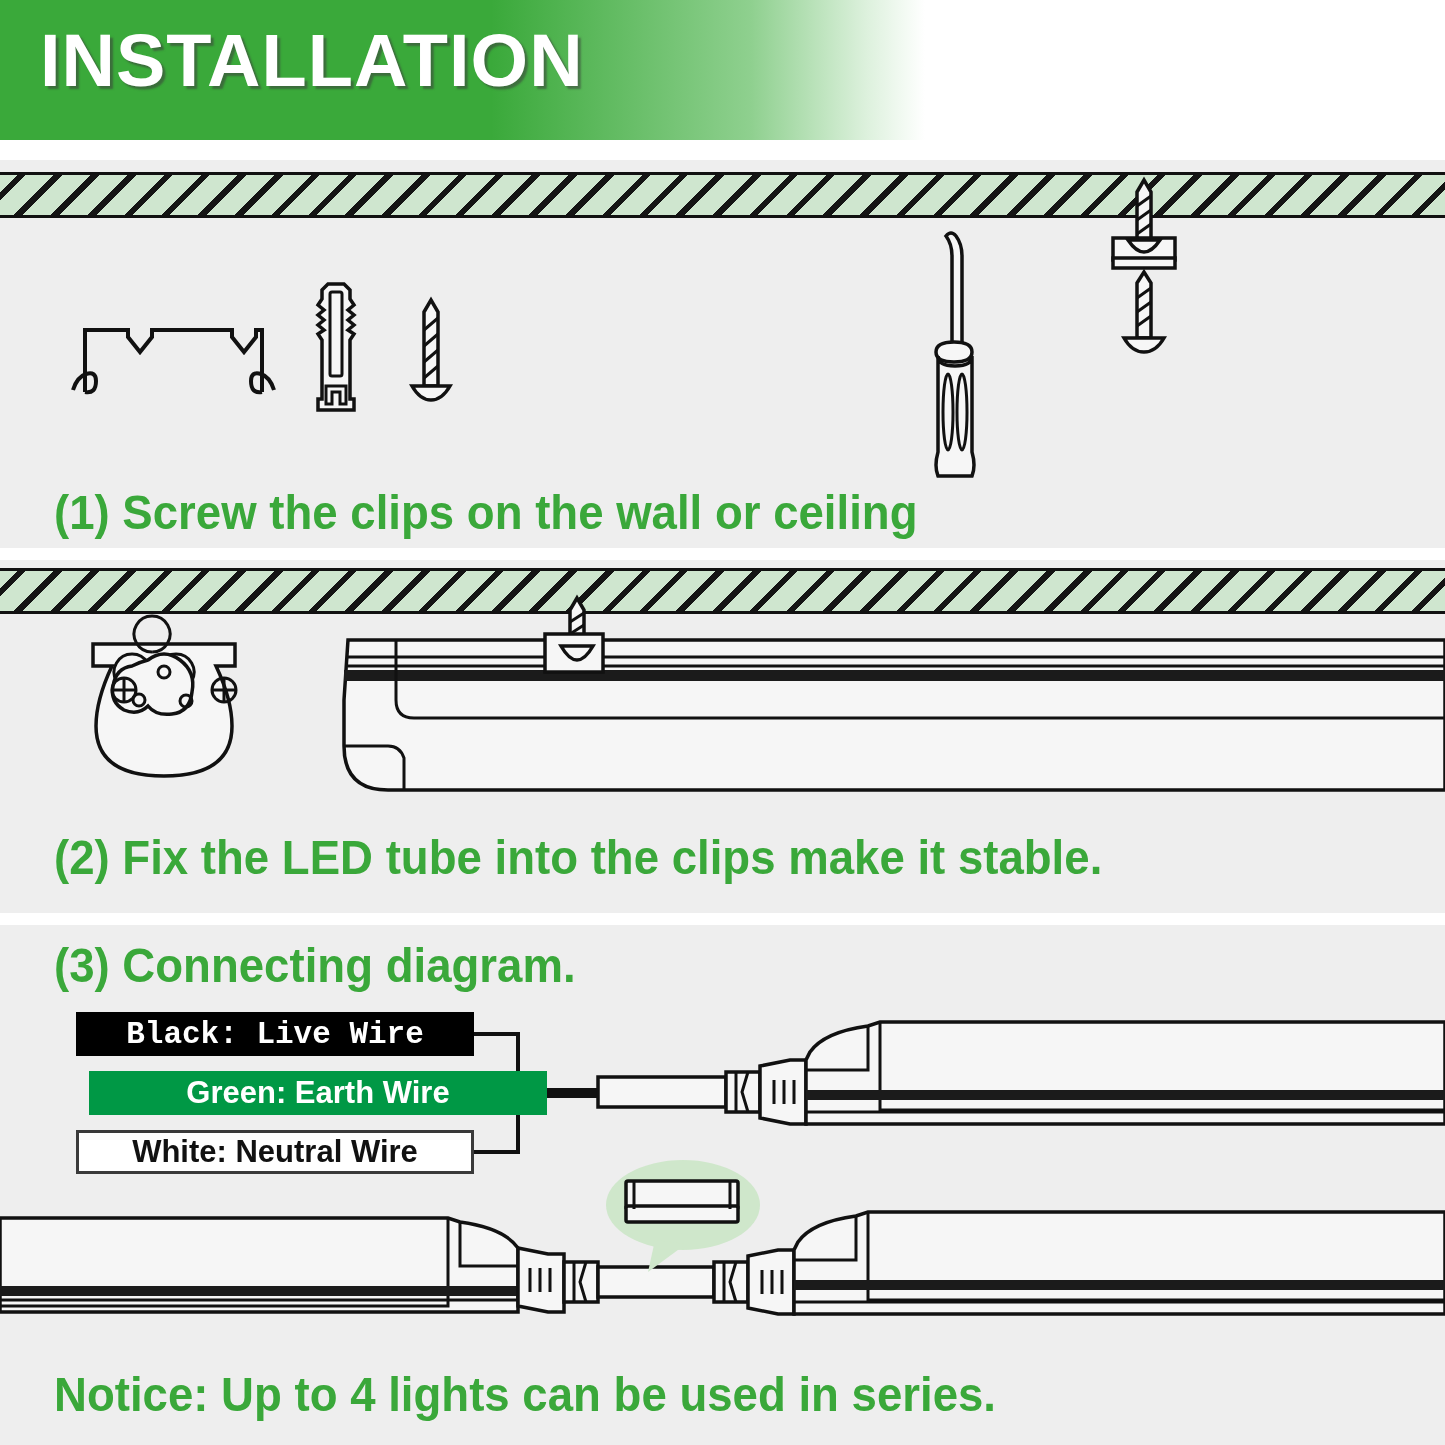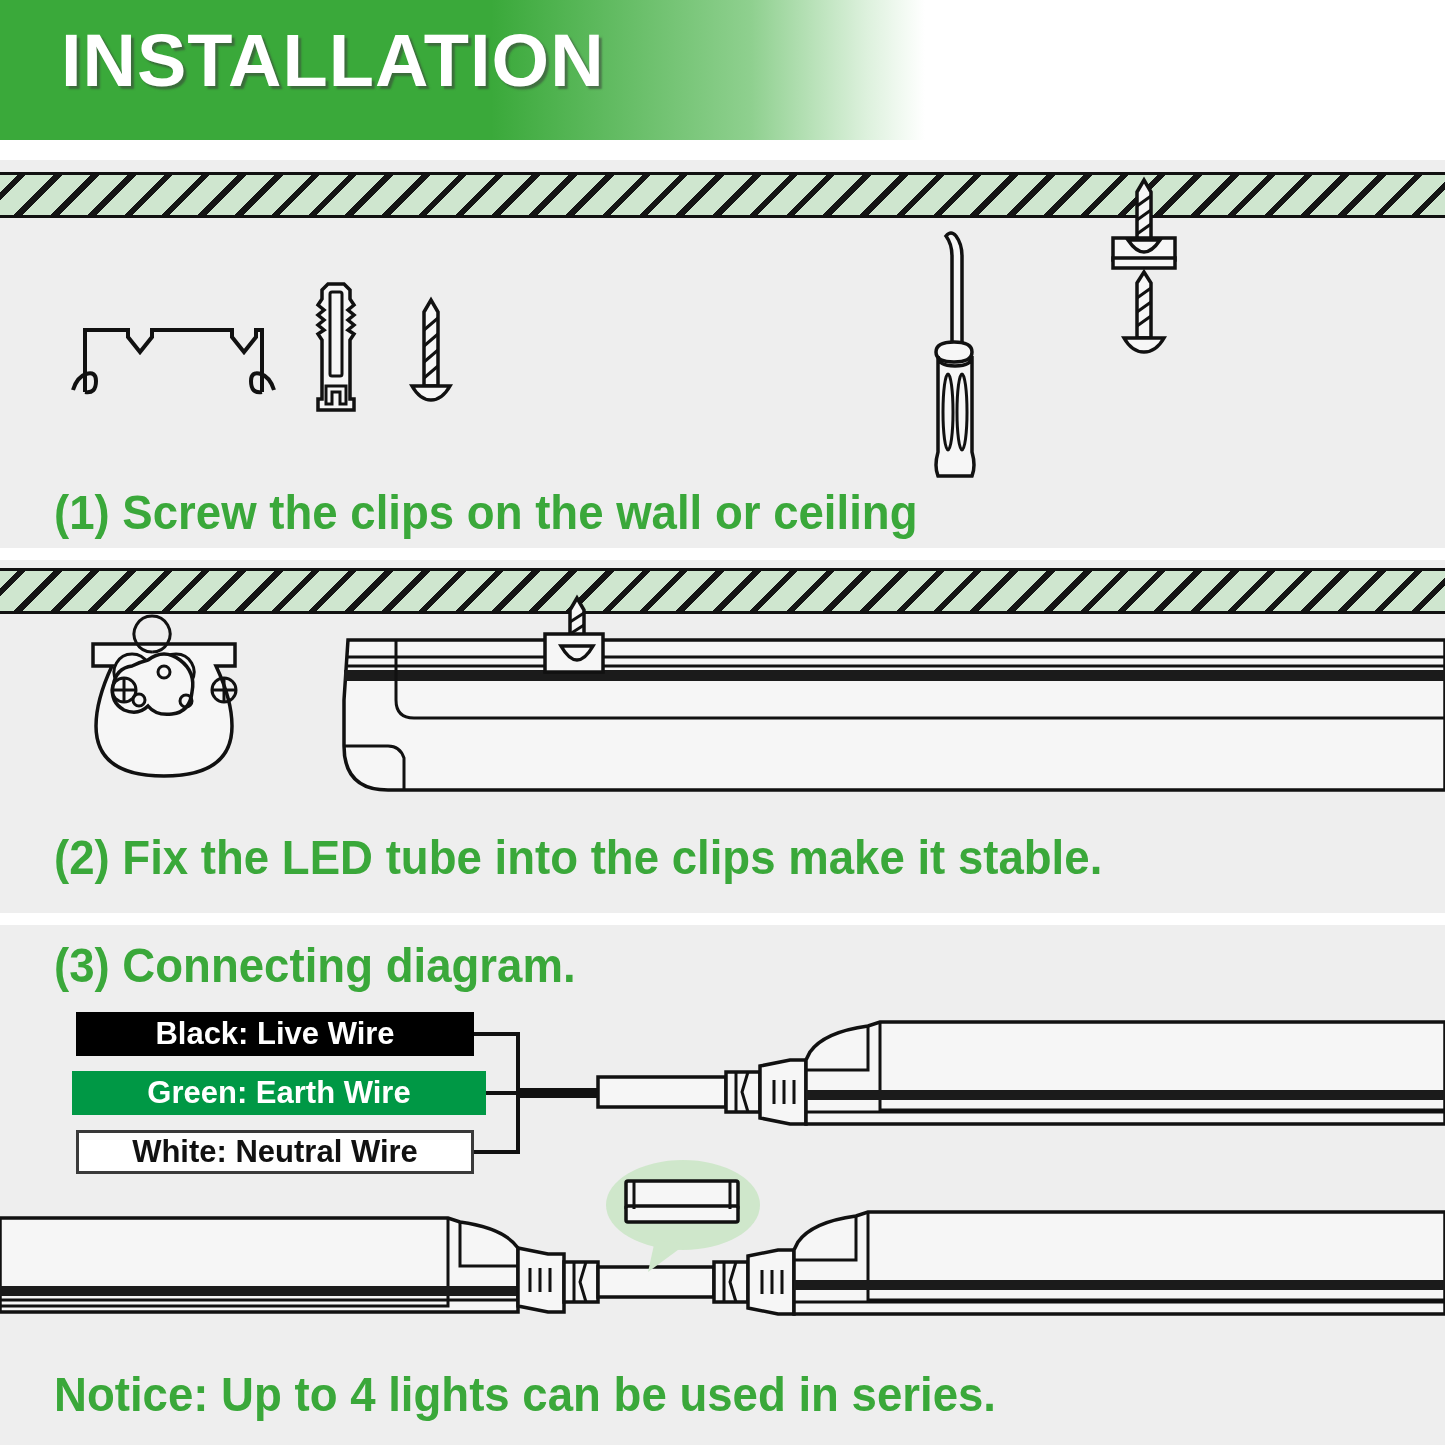--- a/index.html
+++ b/index.html
@@ -17,21 +17,21 @@
 
   
   .header{
     position:absolute;
     left:0; top:0;
     width:1445px; height:140px;
     background:linear-gradient(to right,#3aa93a 0%,#3aa93a 34%,#8fd08f 52%,#ddf1dd 60%,#ffffff 64%,#ffffff 100%);
   }
   .header-title{
     position:absolute;
-    left:61px; top:24px;
+    left:40px; top:24px;
     font-size:74px;
     font-weight:bold;
     color:#ffffff;
     letter-spacing:1px;
     font-stretch:condensed;
     text-shadow:3px 3px 2px rgba(60,60,60,.55);
     line-height:1;
     white-space:nowrap;
   }
 
@@ -272,25 +272,25 @@
   </svg>
 
   <div class="caption" style="left:54px; top:488px;">(1) Screw the clips on the wall or ceiling</div>
 
   <div class="caption" style="left:54px; top:833px;">(2) Fix the LED tube into the clips make it stable.</div>
 
   <div class="caption" style="left:54px; top:941px;">(3) Connecting diagram.</div>
 
   <div class="caption" style="left:54px; top:1370px;">Notice: Up to 4 lights can be used in series.</div>
 
-  <div class="legend-bar legend-black" style="left:76px; top:1012px; width:398px;">
+  <div class="legend-bar legend-black" style="left:76px; top:1012px; width:398px;font-family:Liberation Mono, monospace;">
     <span>Black: Live Wire</span>
   </div>
 
-  <div class="legend-bar legend-green" style="left:72px; top:1071px; width:414px;">
+  <div class="legend-bar legend-green" style="left:89px; top:1071px; width:458px;">
     <span>Green: Earth Wire</span>
   </div>
 
   <div class="legend-bar legend-white" style="left:76px; top:1130px; width:398px;align-items:center;">
     <span>White: Neutral Wire</span>
   </div>
 
 </div>
 
 </body></html>

